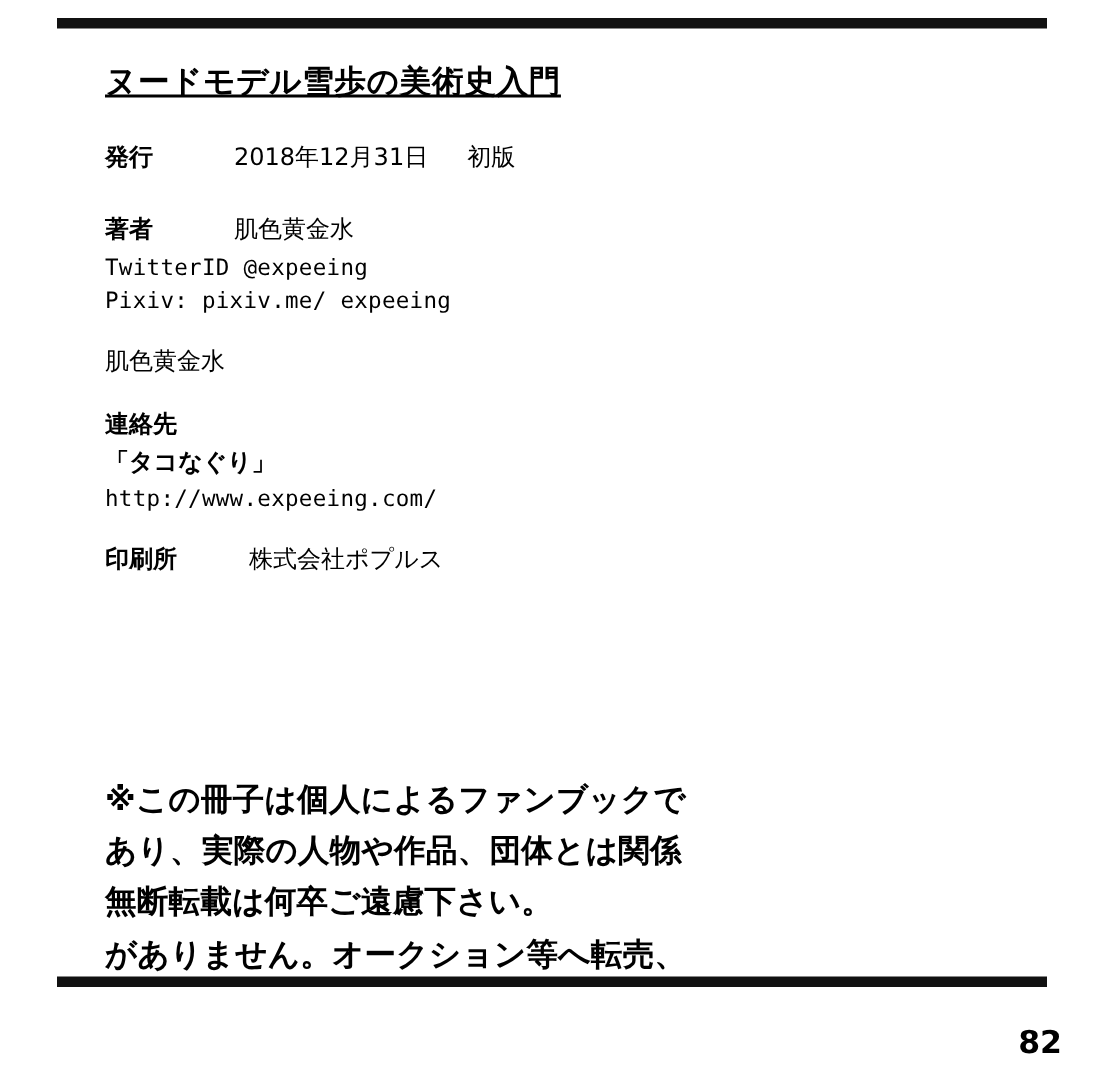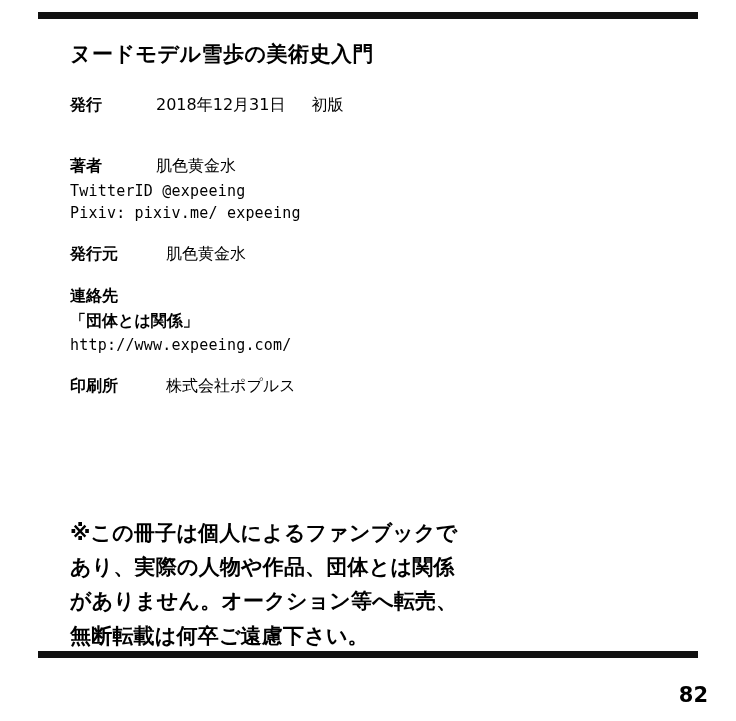--- a/index.html
+++ b/index.html
@@ -37,25 +37,25 @@
     top: 42px;
     right: 60px;
   }
 
   .title {
     font-size: 21px;
     font-weight: bold;
     letter-spacing: 0.5px;
     margin: 0 0 26px 0;
     line-height: 1.2;
+    text-decoration: underline;
   }
 
   .block {
     margin-bottom: 17px;
-    margin-top: 13px;
   }
 
   .row {
     display: flex;
     align-items: baseline;
     font-size: 16px;
     line-height: 1.55;
     margin-bottom: 1px;
   }
 
@@ -140,46 +140,45 @@
       <div class="row">
         <span class="label label-author">著者</span>
         <span class="value">肌色黄金水</span>
       </div>
       <div class="mono-line">TwitterID @expeeing</div>
       <div class="mono-line">Pixiv: pixiv.me/ expeeing</div>
     </div>
 
     <div class="block">
       <div class="row">
-        <span class="label label-publisher">発行元</span>
         <span class="value">肌色黄金水</span>
       </div>
     </div>
 
     <div class="block">
       <div class="row">
         <span class="label label-contact">連絡先</span>
       </div>
-      <div class="jp-line">「団体とは関係」</div>
+      <div class="jp-line">「タコなぐり」</div>
       <div class="mono-line">http://www.expeeing.com/</div>
     </div>
 
     <div class="block">
       <div class="row">
         <span class="label label-printer">印刷所</span>
         <span class="value">株式会社ポプルス</span>
       </div>
     </div>
 
   </div>
 
   <div class="notice">
     <div>※この冊子は個人によるファンブックで</div>
     <div>あり、実際の人物や作品、団体とは関係</div>
+    <div>無断転載は何卒ご遠慮下さい。</div>
     <div>がありません。オークション等へ転売、</div>
-    <div>無断転載は何卒ご遠慮下さい。</div>
   </div>
 
   <div class="rule rule-bottom"></div>
 
   <div class="page-number">82</div>
 
 </div>
 
 </body></html>

